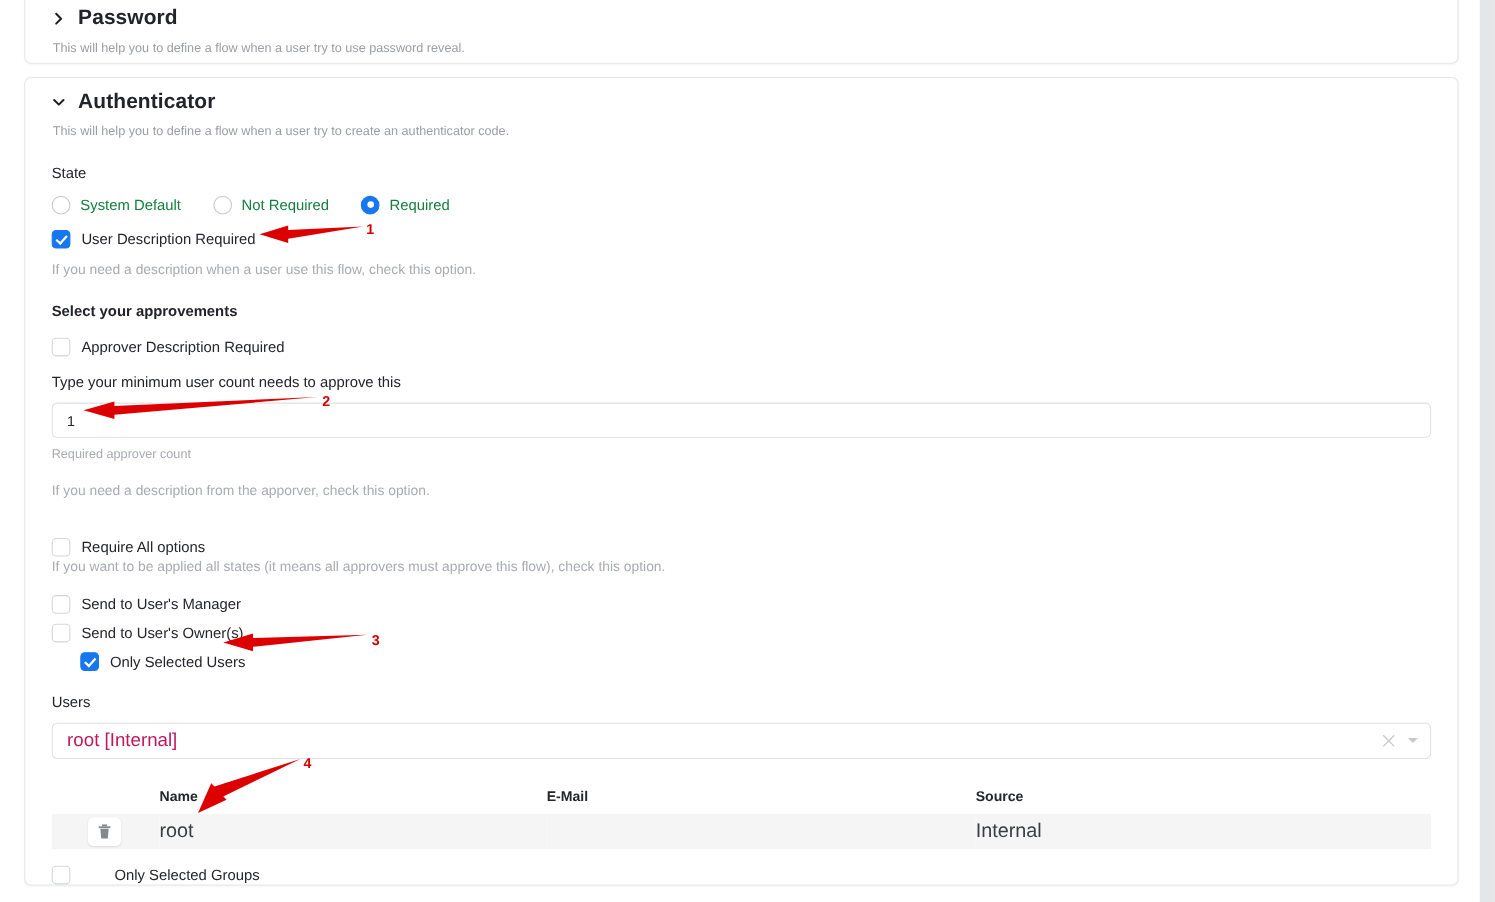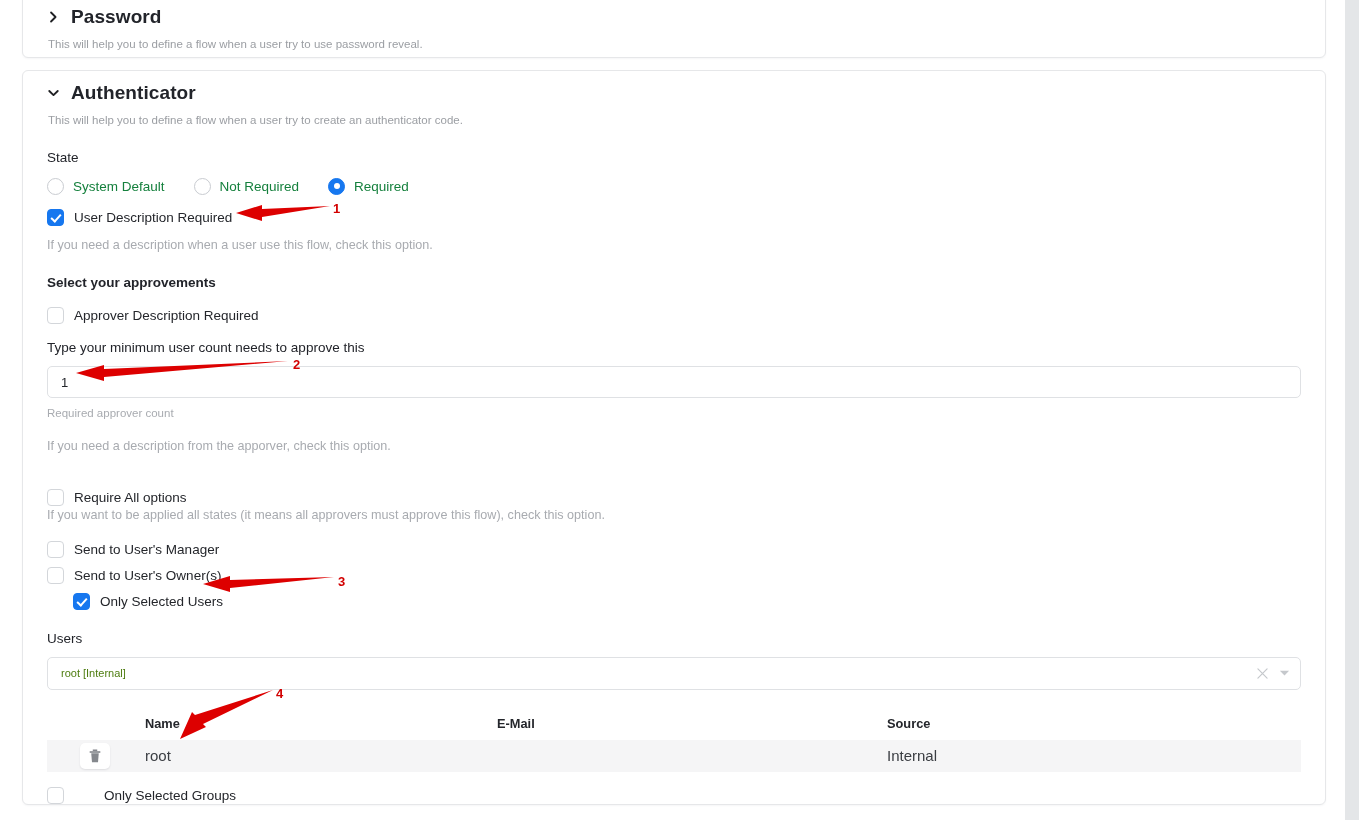--- a/index.html
+++ b/index.html
@@ -194,21 +194,21 @@
     height: 33px;
     border: 1px solid #dfe1e4;
     border-radius: 5px;
     background: #fff;
     box-sizing: border-box;
     display: flex;
     align-items: center;
     padding: 0 13px;
     cursor: pointer;
   }
-  .select-value { font-size: 11px; color: #4d7c0f; }
+  .select-value { font-size: 17px; color: #be185d; }
   .select-icons {
     position: absolute;
     right: 10px; top: 0; bottom: 0;
     display: flex;
     align-items: center;
     gap: 11px;
   }
   .ic-clear, .ic-caret {
     color: #c5c8cc;
     display: block;
@@ -217,21 +217,21 @@
   
   .utable { width: 100%; border-collapse: collapse; table-layout: fixed; }
   .utable th {
     text-align: left;
     font-size: 12.8px;
     font-weight: bold;
     color: #24262b;
     padding: 6px 0 9px 0;
   }
   .utable td {
-    font-size: 15px;
+    font-size: 18px;
     color: #3a3d42;
     padding: 0;
     height: 32px;
     vertical-align: middle;
   }
   .utable tbody tr { background: #f5f5f6; }
   .col-act { width: 98px; }
   .col-name { width: 352px; }
   .col-mail { width: 390px; }
   .trash-btn {

